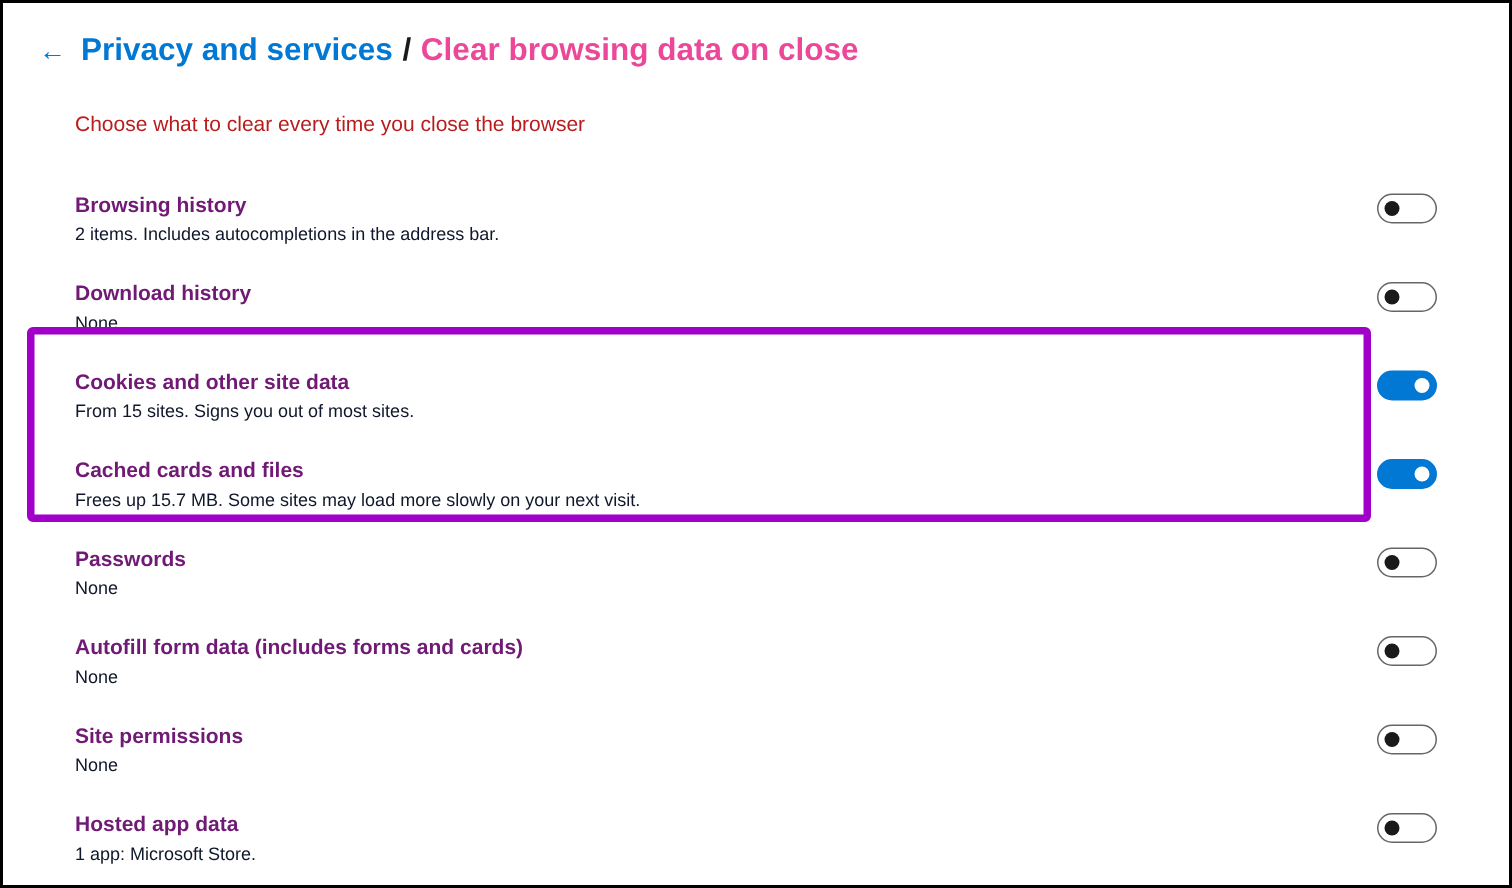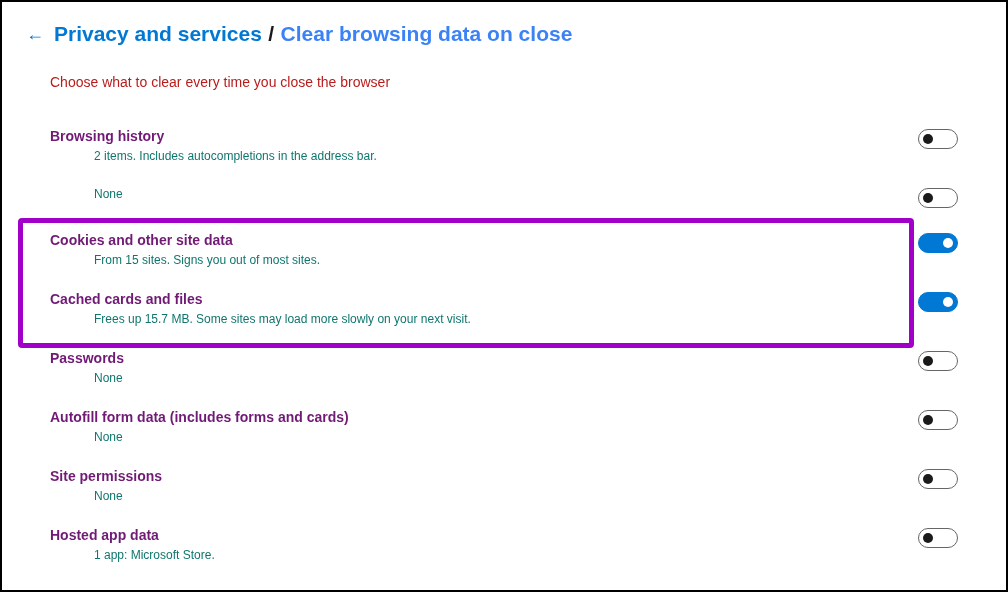--- a/index.html
+++ b/index.html
@@ -34,21 +34,21 @@
       font-weight: 600;
       cursor: pointer;
     }
     .breadcrumb-sep {
       color: #1a1a1a;
       font-size: 21px;
       font-weight: 600;
       margin: 0 2px;
     }
     .page-title {
-      color: #3b82f6;
+      color: #ec4899;
       font-size: 21px;
       font-weight: 600;
     }
     .subtitle {
       color: #b91c1c;
       font-size: 14px;
       margin-bottom: 32px;
     }
     .settings-list {
       position: relative;
@@ -63,22 +63,21 @@
       flex: 1;
     }
     .setting-title {
       font-size: 14px;
       font-weight: 600;
       color: #701a75;
       margin-bottom: 5px;
     }
     .setting-desc {
       font-size: 12px;
-      color: #0f766e;
-      margin-left: 44px;
+      color: #0f172a;
     }
     .toggle {
       width: 40px;
       height: 20px;
       border-radius: 10px;
       position: relative;
       cursor: pointer;
       flex-shrink: 0;
       margin-top: 1px;
     }
@@ -141,20 +140,21 @@
     <div class="setting-item">
       <div class="setting-text">
         <div class="setting-title">Browsing history</div>
         <div class="setting-desc">2 items. Includes autocompletions in the address bar.</div>
       </div>
       <div class="toggle off"></div>
     </div>
 
     <div class="setting-item">
       <div class="setting-text">
+        <div class="setting-title">Download history</div>
         <div class="setting-desc">None</div>
       </div>
       <div class="toggle off"></div>
     </div>
 
     <div class="setting-item">
       <div class="setting-text">
         <div class="setting-title">Cookies and other site data</div>
         <div class="setting-desc">From 15 sites. Signs you out of most sites.</div>
       </div>

